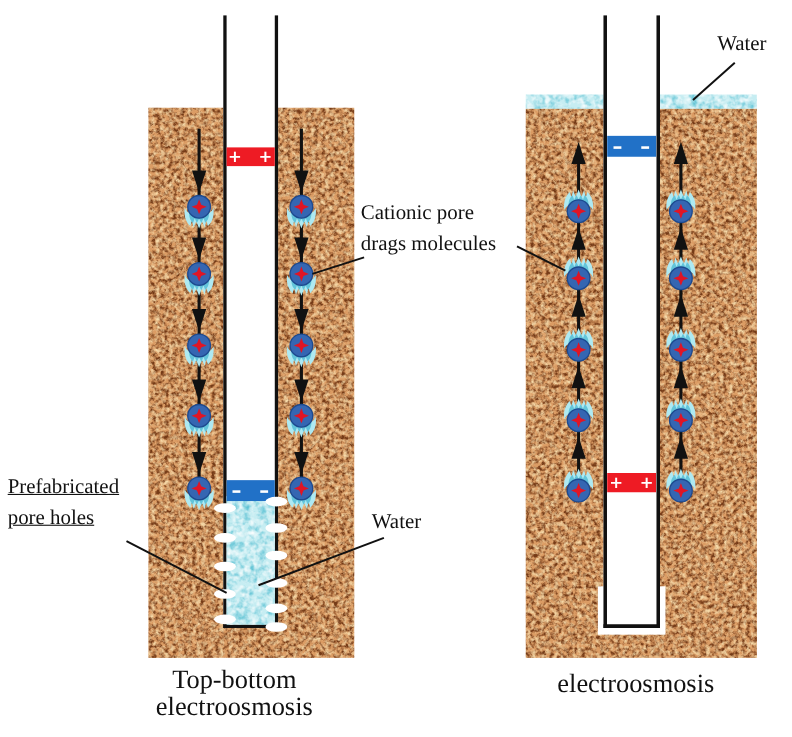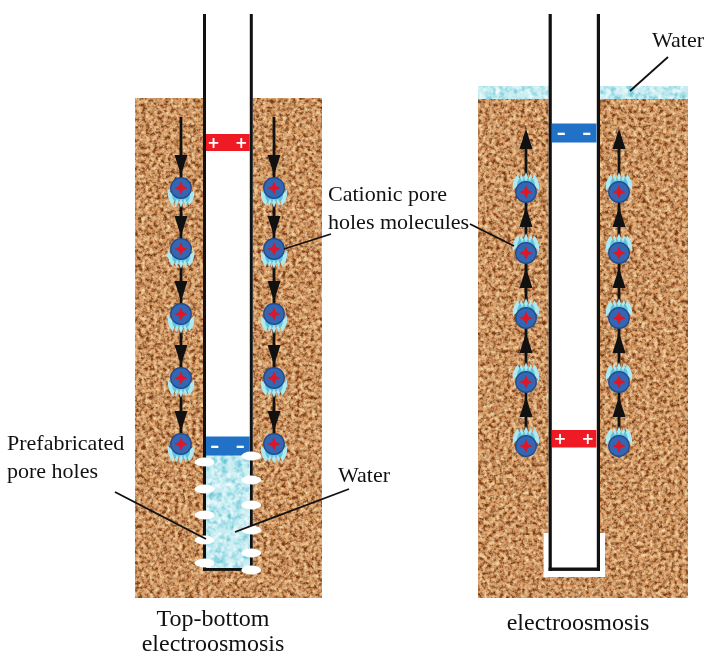--- a/index.html
+++ b/index.html
@@ -17,21 +17,21 @@
   .plus{font-size:15px;}
   .minus{font-size:18px;}
   .pore{fill:#ffffff;}
   .arrow-line{fill:#111;}
   .arrow-head{fill:#111;}
   .pointer{stroke:#111;stroke-width:1.8;fill:none;}
   .mol-core{fill:var(--mol-blue,#3566b2);stroke:#1d4a8f;stroke-width:1.2;}
   .mol-star{fill:var(--mol-red,#e01525);}
   .mol-splash{fill:var(--splash-light,#aee9f2);}
   .mol-splash-in{fill:var(--splash-dark,#62c4da);}
-  .label{position:absolute;font-size:22px;line-height:28px;white-space:nowrap;}
+  .label{position:absolute;font-size:19px;line-height:28px;white-space:nowrap;}
   .caption{position:absolute;width:210px;text-align:center;font-size:24px;line-height:25px;}
 </style>
 </head>
 <body>
 
 <div id="canvas">
 
   <svg id="fig" width="720" height="670" viewBox="0 0 720 670">
     <defs>
       <filter id="soilF" x="-2%" y="-2%" width="104%" height="104%" color-interpolation-filters="sRGB">
@@ -174,24 +174,24 @@
       <line class="pointer" x1="331" y1="234" x2="284" y2="249"></line>
       <line class="pointer" x1="470" y1="224" x2="514" y2="246"></line>
       <line class="pointer" x1="115" y1="492" x2="206" y2="539"></line>
       <line class="pointer" x1="349" y1="489" x2="235" y2="532"></line>
       <line class="pointer" x1="668" y1="57" x2="630" y2="91"></line>
     </g>
   </svg>
 
   <div class="label" style="left:328px;top:180px;">
     <div>Cationic pore</div>
-    <div>holes molecules</div>
-  </div>
-
-  <div class="label" style="left:7px;top:429px;">
+    <div>drags molecules</div>
+  </div>
+
+  <div class="label" style="left:7px;top:429px;text-decoration:underline;">
     <div>Prefabricated</div>
     <div>pore holes</div>
   </div>
 
   <div class="label" style="left:338px;top:461px;">Water</div>
 
   <div class="label" style="left:652px;top:26px;">Water</div>
 
   <div class="caption" style="left:108px;top:606px;">
     <div>Top-bottom</div>

